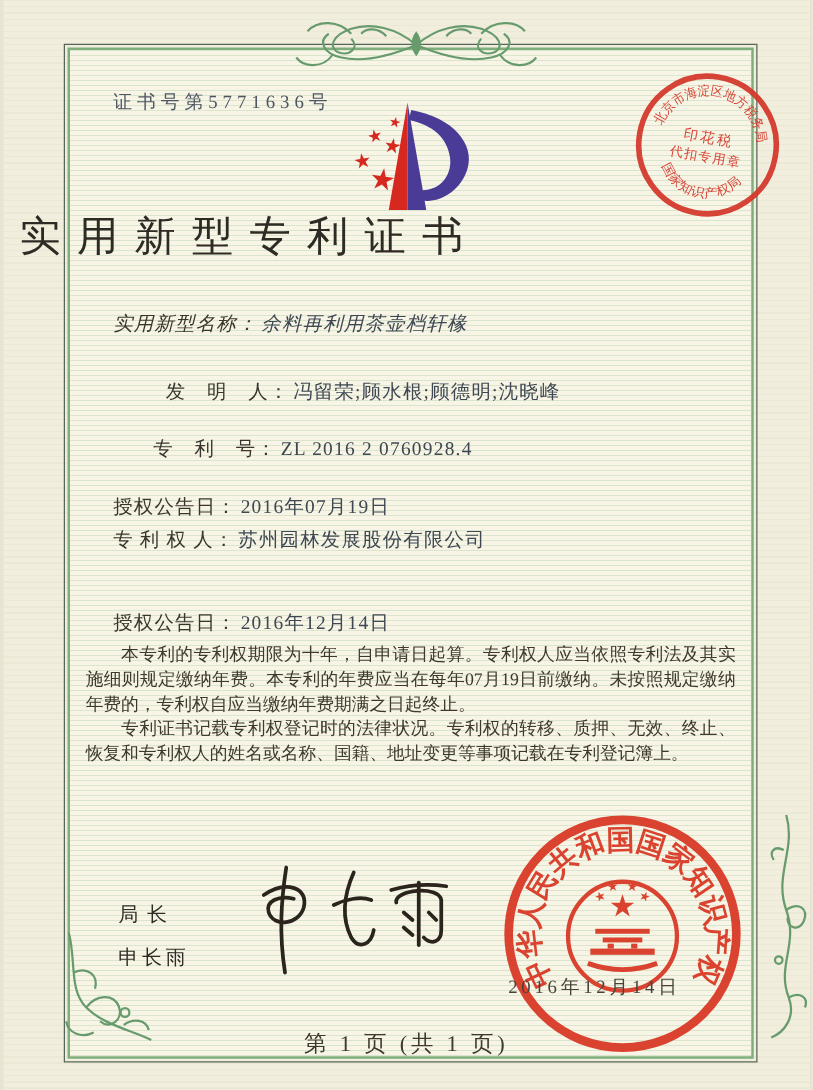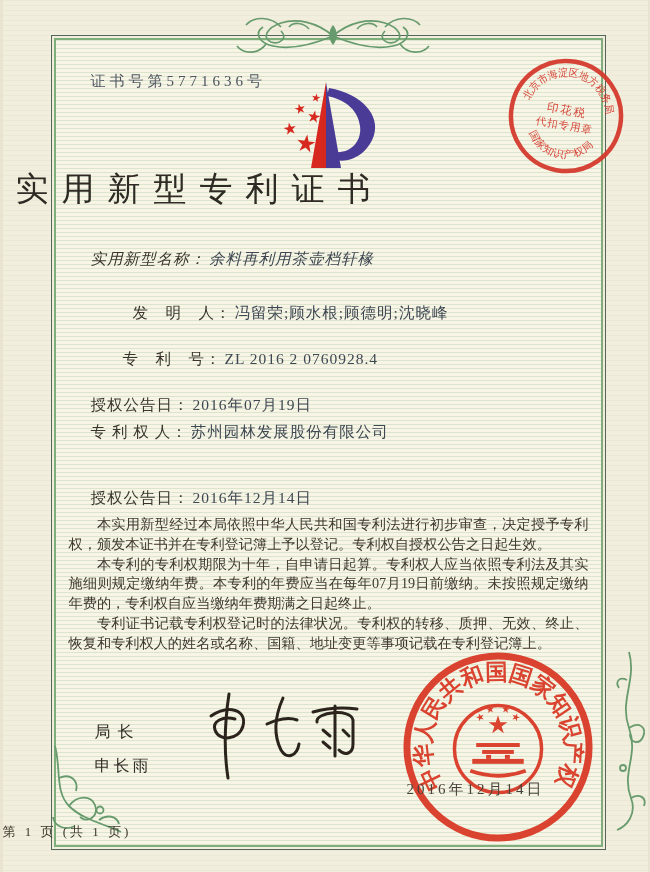--- a/index.html
+++ b/index.html
@@ -39,22 +39,22 @@
               font-size:14.2px;line-height:19.8px;color:#3e382d;text-align:justify;}
   .paragraphs p{margin:0;text-indent:2em;}
 
   .signoff-role{position:absolute;left:92px;top:722px;font-size:16px;letter-spacing:7px;color:#2f2b24;}
   .signoff-name{position:absolute;left:92px;top:756px;font-size:16px;letter-spacing:3px;color:#2f2b24;}
   .signature{position:absolute;left:192px;top:686px;width:170px;height:100px;}
 
   .seal{position:absolute;left:396px;top:648px;width:198px;height:198px;opacity:.95;}
   .seal-date{position:absolute;left:404px;top:780px;font-size:15px;letter-spacing:3px;color:#49423a;z-index:5;}
 
-  .footer{position:absolute;left:0;right:0;top:823px;
-          font-size:13px;letter-spacing:3px;color:#3e382d;}
+  .footer{position:absolute;left:0;right:0;top:823px;text-align:center;
+          font-size:18px;letter-spacing:3px;color:#3e382d;}
   svg text{font-family:"Liberation Serif","DejaVu Serif",serif;}
 </style>
 </head>
 <body>
 
 <div class="page">
 
   <svg width="0" height="0" style="position:absolute" aria-hidden="true">
     <defs>
       <path id="starShape" d="M0,-1 L0.225,-0.309 L0.951,-0.309 L0.363,0.118 L0.588,0.809 L0,0.382 L-0.588,0.809 L-0.363,0.118 L-0.951,-0.309 L-0.225,-0.309 Z"></path>
@@ -146,21 +146,20 @@
     <span class="f-label">授权公告日：</span><span class="f-value">2016年07月19日</span>
   </div>
   <div class="field r5">
     <span class="f-label">专 利 权 人：</span><span class="f-value">苏州园林发展股份有限公司</span>
   </div>
   <div class="field r6">
     <span class="f-label">授权公告日：</span><span class="f-value">2016年12月14日</span>
   </div>
 
   <div class="paragraphs">
-    <p>本实用新型经过本局依照中华人民共和国专利法进行初步审查，决定授予专利权，颁发本证书并在专利登记簿上予以登记。专利权自授权公告之日起生效。</p>
     <p>本专利的专利权期限为十年，自申请日起算。专利权人应当依照专利法及其实施细则规定缴纳年费。本专利的年费应当在每年07月19日前缴纳。未按照规定缴纳年费的，专利权自应当缴纳年费期满之日起终止。</p>
     <p>专利证书记载专利权登记时的法律状况。专利权的转移、质押、无效、终止、恢复和专利权人的姓名或名称、国籍、地址变更等事项记载在专利登记簿上。</p>
   </div>
 
   <div class="signoff-role">局长</div>
   <div class="signoff-name">申长雨</div>
 
   <svg class="signature" viewBox="0 0 170 100">
     <g stroke="#2b241c" stroke-width="3" fill="none" stroke-linecap="round">
       <path d="M34,8 C30,34 28,60 33,92"></path>

